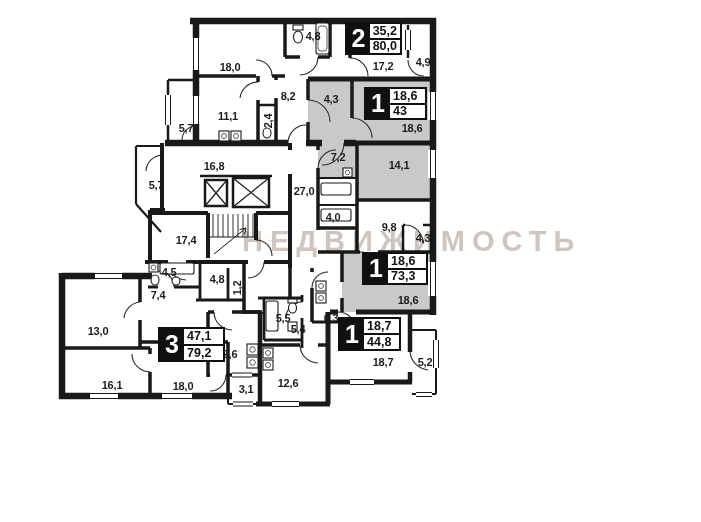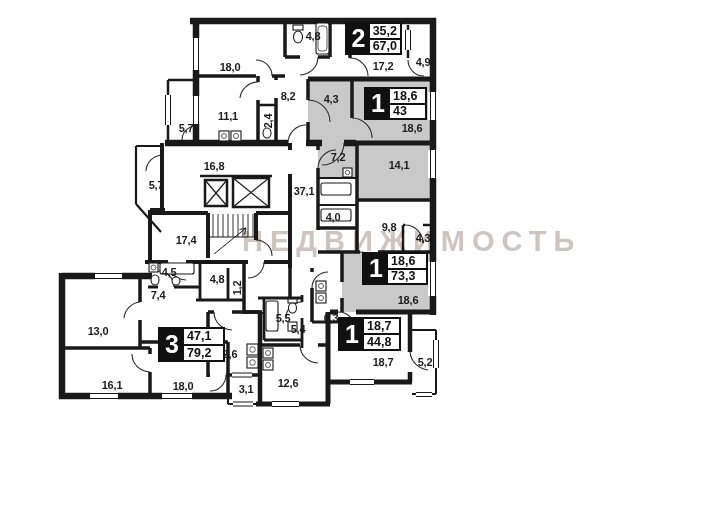--- a/index.html
+++ b/index.html
@@ -187,21 +187,21 @@
 <div class="rlabel" style="left:383px;top:66px">17,2</div>
 <div class="rlabel" style="left:423px;top:62px">4,9</div>
 <div class="rlabel" style="left:288px;top:96px">8,2</div>
 <div class="rlabel" style="left:228px;top:116px">11,1</div>
 <div class="rlabel vert" style="left:268px;top:121px">2,4</div>
 <div class="rlabel" style="left:186px;top:128px">5,7</div>
 <div class="rlabel" style="left:331px;top:99px">4,3</div>
 <div class="rlabel" style="left:412px;top:128px">18,6</div>
 <div class="rlabel" style="left:214px;top:166px">16,8</div>
 <div class="rlabel" style="left:156px;top:185px">5,7</div>
-<div class="rlabel" style="left:304px;top:191px">37,1</div>
+<div class="rlabel" style="left:304px;top:191px">27,0</div>
 <div class="rlabel" style="left:338px;top:157px">7,2</div>
 <div class="rlabel" style="left:399px;top:165px">14,1</div>
 <div class="rlabel" style="left:333px;top:217px">4,0</div>
 <div class="rlabel" style="left:389px;top:227px">9,8</div>
 <div class="rlabel" style="left:423px;top:238px">4,3</div>
 <div class="rlabel" style="left:186px;top:240px">17,4</div>
 <div class="rlabel" style="left:169px;top:272px">4,5</div>
 <div class="rlabel" style="left:158px;top:295px">7,4</div>
 <div class="rlabel" style="left:217px;top:279px">4,8</div>
 <div class="rlabel vert" style="left:237px;top:288px">1,2</div>
@@ -215,21 +215,21 @@
 <div class="rlabel" style="left:183px;top:386px">18,0</div>
 <div class="rlabel" style="left:246px;top:389px">3,1</div>
 <div class="rlabel" style="left:288px;top:383px">12,6</div>
 <div class="rlabel" style="left:383px;top:362px">18,7</div>
 <div class="rlabel" style="left:425px;top:362px">5,2</div>
 
 <div class="badge" style="left:345px;top:22px;width:57px;height:33px">
   <div class="num">2</div>
   <div class="areas">
     <div>35,2</div>
-    <div>67,0</div>
+    <div>80,0</div>
   </div>
 </div>
 <div class="badge" style="left:364px;top:87px;width:63px;height:33px">
   <div class="num">1</div>
   <div class="areas">
     <div>18,6</div>
     <div>43</div>
   </div>
 </div>
 <div class="badge" style="left:362px;top:252px;width:66px;height:33px">

